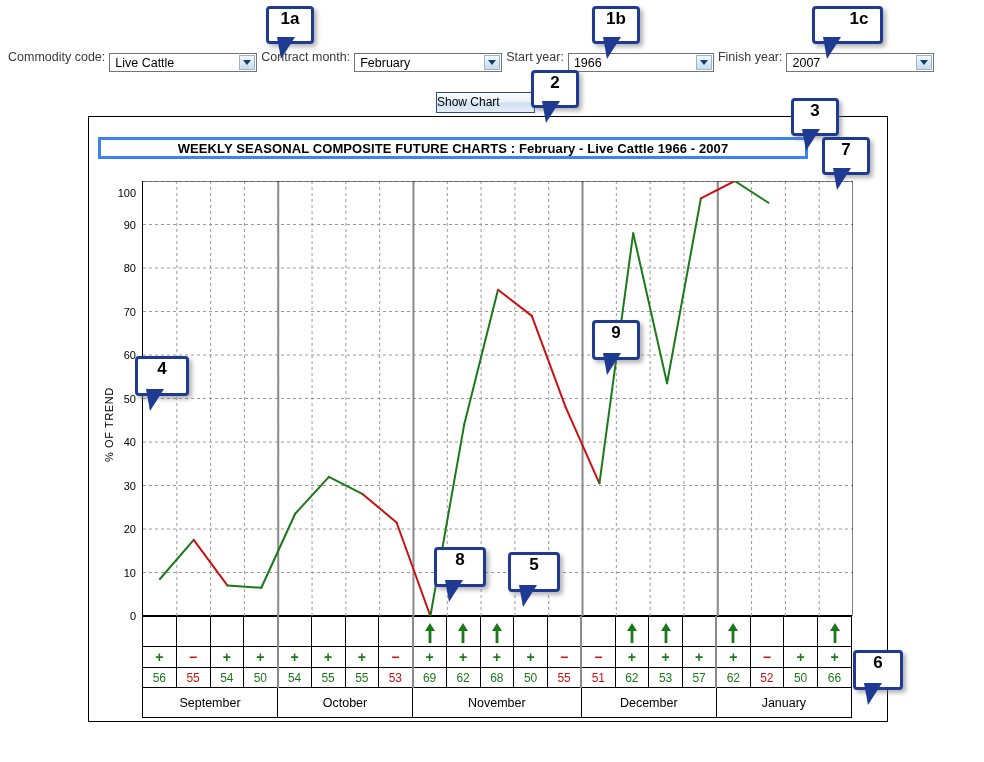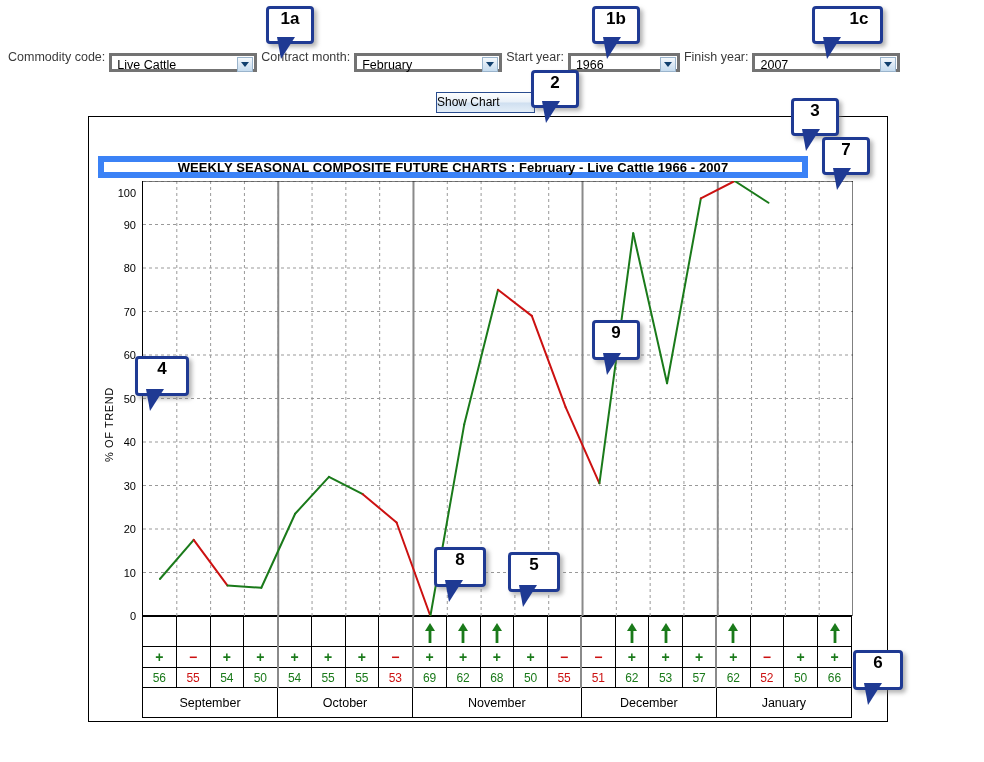--- a/index.html
+++ b/index.html
@@ -17,21 +17,21 @@
   #form-row{
     position:absolute; left:0; top:45px; width:984px; height:24px;
     display:flex; align-items:center;
   }
   .form-label{
     font-size:12.5px; color:#3a3a3a; white-space:nowrap;
     font-family:"Liberation Sans", sans-serif;
   }
   .select-wrap{
     position:relative; display:inline-block; height:19px;
-    border:3px solid #737373; background:#fff; box-sizing:border-box;
+    border:1px solid #737373; background:#fff; box-sizing:border-box;
     margin:10px 4px 0 4px;
   }
   .select-wrap .sel-text{
     position:absolute; left:5px; top:2px; font-size:12.5px; color:#000;
     white-space:nowrap;
   }
   .select-wrap .sel-btn{
     position:absolute; right:1px; top:1px; width:16px; height:15px;
     background:linear-gradient(to bottom,#f6fafd 0%,#dfeaf5 45%,#c6dcef 100%);
     border:1px solid #9ab4cc; box-sizing:border-box;
@@ -49,22 +49,22 @@
     font-family:"Liberation Sans", sans-serif;
   }
 
   
   #chart-frame{
     position:absolute; left:88px; top:116px; width:800px; height:606px;
     border:1px solid #000; background:#fff; box-sizing:border-box;
   }
   #chart-title-box{
     position:absolute; left:9px; top:20px; width:710px; height:22px;
-    border:6px solid #3b82f6; box-sizing:border-box;
-    display:flex; align-items:center; justify-content:center;margin-top:19px;
+    border:3px solid #3b82f6; box-sizing:border-box;
+    display:flex; align-items:center; justify-content:center;
   }
   #chart-title-box .t{
     font-size:13px; font-weight:bold; letter-spacing:.1px;
     font-family:"Liberation Sans", sans-serif;
   }
 
   
   #plot{
     position:absolute; left:53px; top:64px; width:710px; height:435px;
     box-sizing:border-box;
@@ -130,21 +130,21 @@
   <span class="form-label">Contract month:</span>
   <div class="select-wrap" style="width:148px;">
     <span class="sel-text">February</span>
     <span class="sel-btn">
       <svg width="8" height="5" viewBox="0 0 8 5">
           <path d="M0 0 L4 5 L8 0 Z" fill="#11406e"></path>
         </svg>
     </span>
   </div>
   <span class="form-label">Start year:</span>
-  <div class="select-wrap" style="width:112px;">
+  <div class="select-wrap" style="width:146px;">
     <span class="sel-text">1966</span>
     <span class="sel-btn">
       <svg width="8" height="5" viewBox="0 0 8 5">
           <path d="M0 0 L4 5 L8 0 Z" fill="#11406e"></path>
         </svg>
     </span>
   </div>
   <span class="form-label">Finish year:</span>
   <div class="select-wrap" style="width:148px;">
     <span class="sel-text">2007</span>

